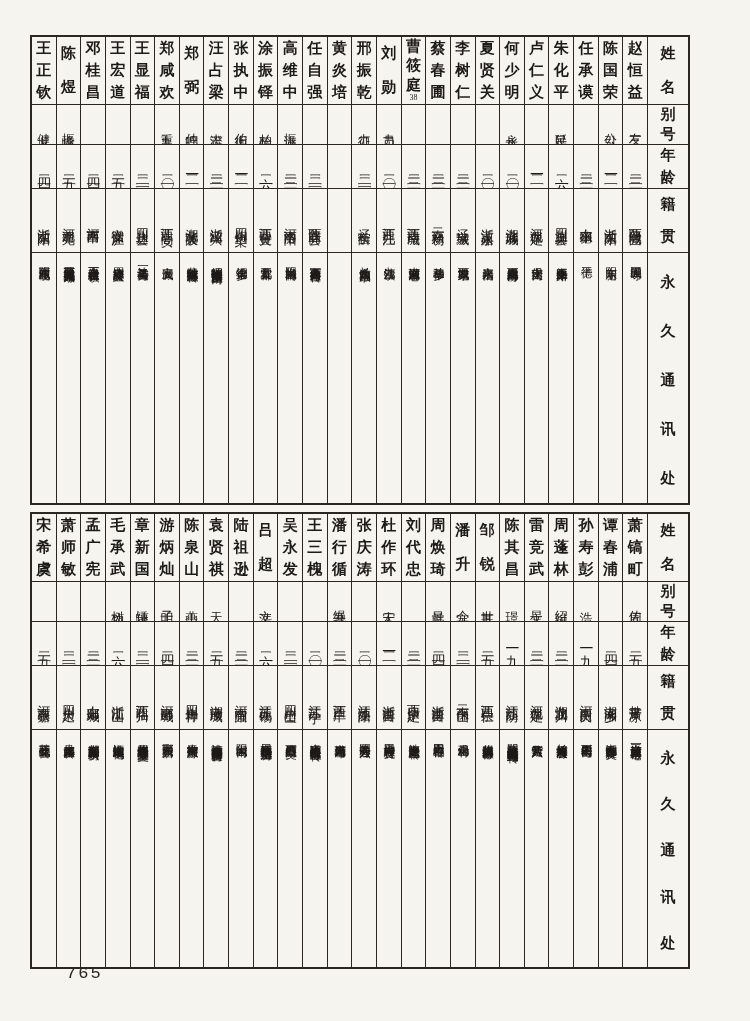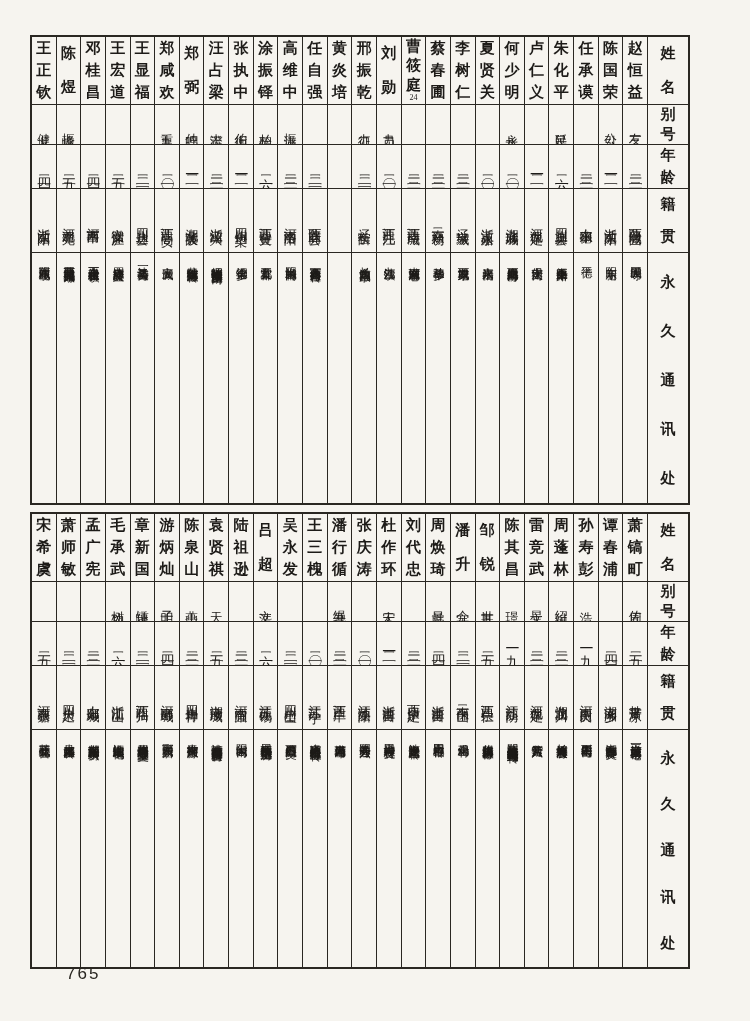--- a/index.html
+++ b/index.html
@@ -43,21 +43,21 @@
   .stack{
     display:flex;flex-direction:column;justify-content:space-around;align-items:center;
     height:100%;width:100%;
   }
   .stack .ch{font-size:15px;font-weight:bold;line-height:1;}
   .header-col .stack .ch{font-size:15px;font-weight:bold;}
   .note{font-size:8px;line-height:1;margin-top:-3px;font-weight:normal;}
   .page-num{
     position:absolute;left:66px;top:964px;
     font-size:17px;letter-spacing:2px;color:#2a2722;
-    font-family:Liberation Sans, sans-serif;
+    font-family:Liberation Mono, monospace;
   }
 </style>
 </head>
 <body>
 
 <div class="page">
   <div class="dir-table" id="table-top">
       <div class="col header-col">
         <div class="cell name">
           <span class="stack">
@@ -281,21 +281,21 @@
         <div class="cell address">
           <span class="vtext">禄劝萃华乡</span>
         </div>
       </div>
       <div class="col">
         <div class="cell name">
           <span class="stack">
             <span class="ch">曹</span>
             <span class="ch">筱</span>
             <span class="ch">庭</span>
-            <span class="note">24</span>
+            <span class="note">38</span>
           </span>
         </div>
         <div class="cell byname">
           <span class="vtext"></span>
         </div>
         <div class="cell age">
           <span class="vtext">二三</span>
         </div>
         <div class="cell native">
           <span class="vtext">江西南城</span>

